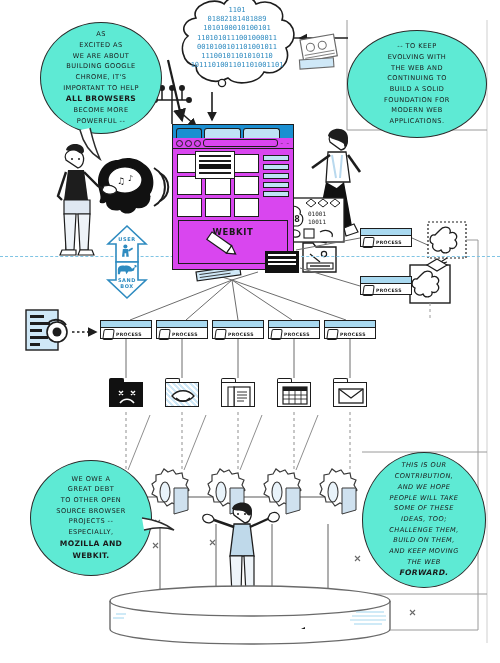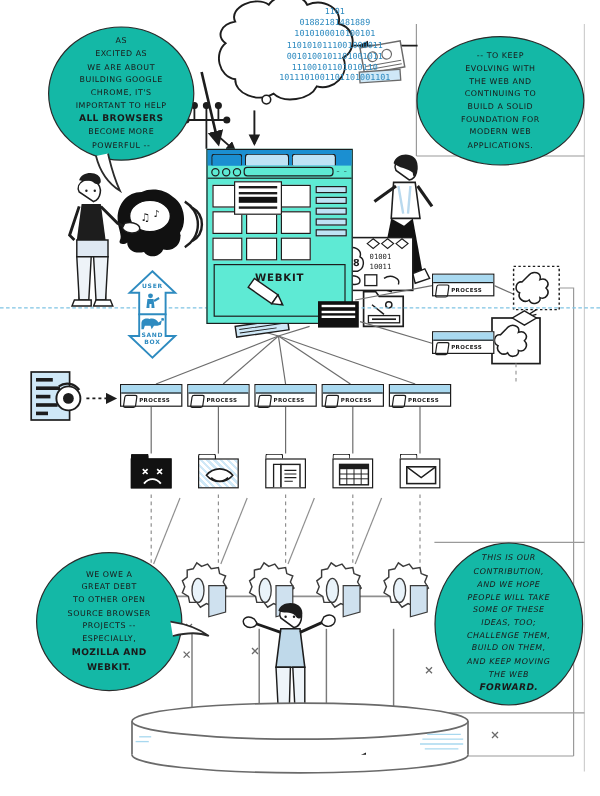--- a/index.html
+++ b/index.html
@@ -3,39 +3,39 @@
 <meta charset="utf-8">
 <style>
   html,body{margin:0;padding:0;background:#fff;}
   body{width:500px;height:663px;position:relative;overflow:hidden;
        font-family:"DejaVu Sans","Liberation Sans",sans-serif;color:#1a1a1a;}
   .stage{position:absolute;inset:0;}
 
   
   .bubble{position:absolute;border:1.6px solid #2b2b2b;border-radius:50%;
           display:flex;align-items:center;justify-content:center;
-          text-align:center;background:#14b8a6;box-sizing:border-box;z-index:40;}
+          text-align:center;background:#5eead4;box-sizing:border-box;z-index:40;}
   .bubble .txt{font-size:6.6px;line-height:1.62;letter-spacing:.45px;
           text-transform:uppercase;padding:0 9px;}
   .bubble b{font-weight:bold;font-size:7.6px;letter-spacing:.3px;}
   .tail{position:absolute;z-index:41;}
   .tail svg{display:block;overflow:visible;}
 
   #bubble-tl{left:40px;top:22px;width:122px;height:112px;}
   #bubble-tr{left:347px;top:30px;width:140px;height:108px;}
   #bubble-bl{left:30px;top:460px;width:122px;height:116px;}
   #bubble-br{left:362px;top:452px;width:124px;height:136px;font-style:italic;}
 
   
   .layer{position:absolute;left:0;top:0;width:500px;height:663px;}
   .layer svg{display:block;}
 
   
   #browser{position:absolute;left:172px;top:124px;width:122px;height:146px;
-           border:1.5px solid #1d1d1d;background:#5eead4;z-index:30;box-sizing:border-box;}
+           border:1.5px solid #1d1d1d;background:#d946ef;z-index:30;box-sizing:border-box;}
   #browser .chrome-top{height:13px;background:#1b8fd1;position:relative;}
   #browser .tab{position:absolute;top:3px;height:10px;background:#bfe3f5;
            border:1px solid #1d1d1d;border-bottom:none;border-radius:3px 3px 0 0;box-sizing:border-box;}
   #browser .tab.t1{left:3px;width:26px;background:#1b8fd1;}
   #browser .tab.t2{left:31px;width:37px;}
   #browser .tab.t3{left:70px;width:37px;}
   #browser .bar{height:11px;border-bottom:1.2px solid #1d1d1d;display:flex;align-items:center;gap:2px;padding:0 3px;box-sizing:border-box;}
   #browser .navbtn{width:5px;height:5px;border:1px solid #1d1d1d;border-radius:50%;}
   #browser .omni{flex:1;height:6px;border:1px solid #1d1d1d;border-radius:3px;}
   #browser .dots{font-size:5px;letter-spacing:1px;}
@@ -354,21 +354,21 @@
       <path d="M355 556 l5 5 M360 556 l-5 5"></path>
       <path d="M410 610 l5 5 M415 610 l-5 5"></path>
       <path d="M153 543 l5 5 M158 543 l-5 5"></path>
     </g>
   </svg>
   </div>
 
   <div id="midline"></div>
 
   <div style="position:absolute;left:186px;top:6px;width:102px;z-index:10;text-align:center;
-              font-family:'DejaVu Sans Mono',monospace;color:#2e8bc0;font-size:7px;line-height:9.2px;margin-left:42px;">
+              font-family:'DejaVu Sans Mono',monospace;color:#2e8bc0;font-size:7px;line-height:9.2px;">
     <div>1101</div>
     <div>01882181481889</div>
     <div>1010100010100101</div>
     <div>1101010111001000011</div>
     <div>0010100101101001011</div>
     <div>11100101101010110</div>
     <div>1011101001101101001101</div>
   </div>
 
   <div id="browser">

